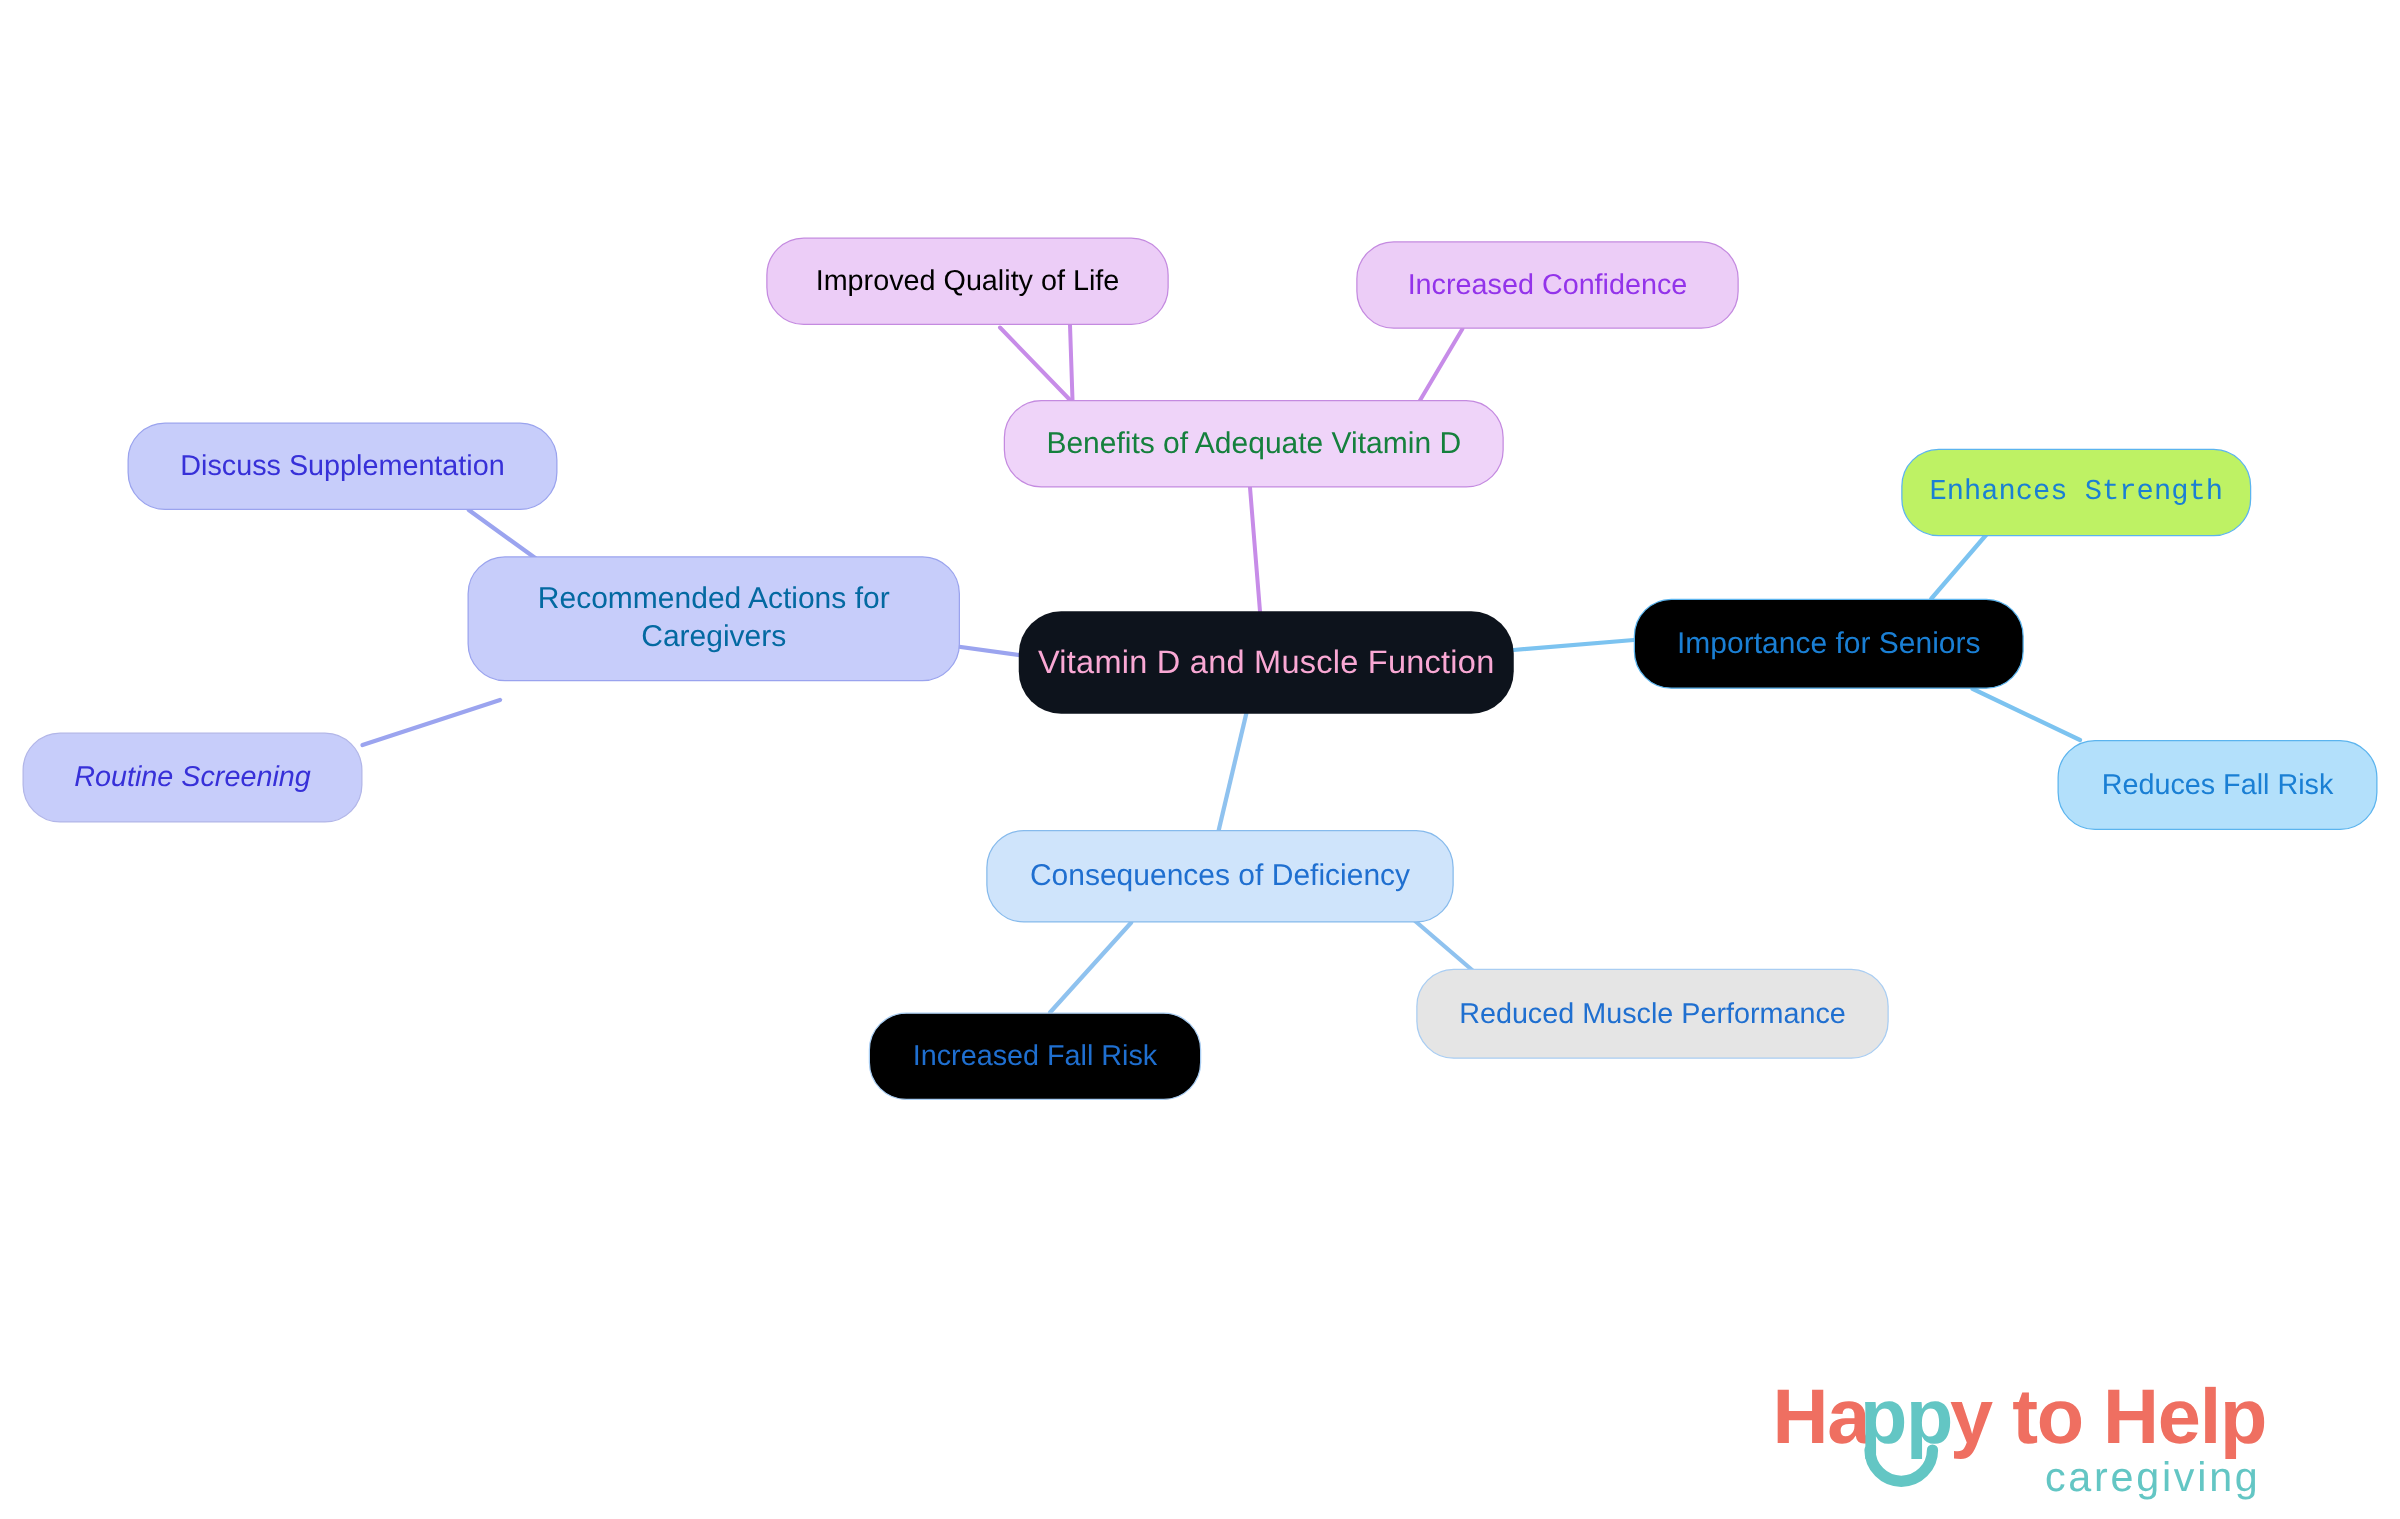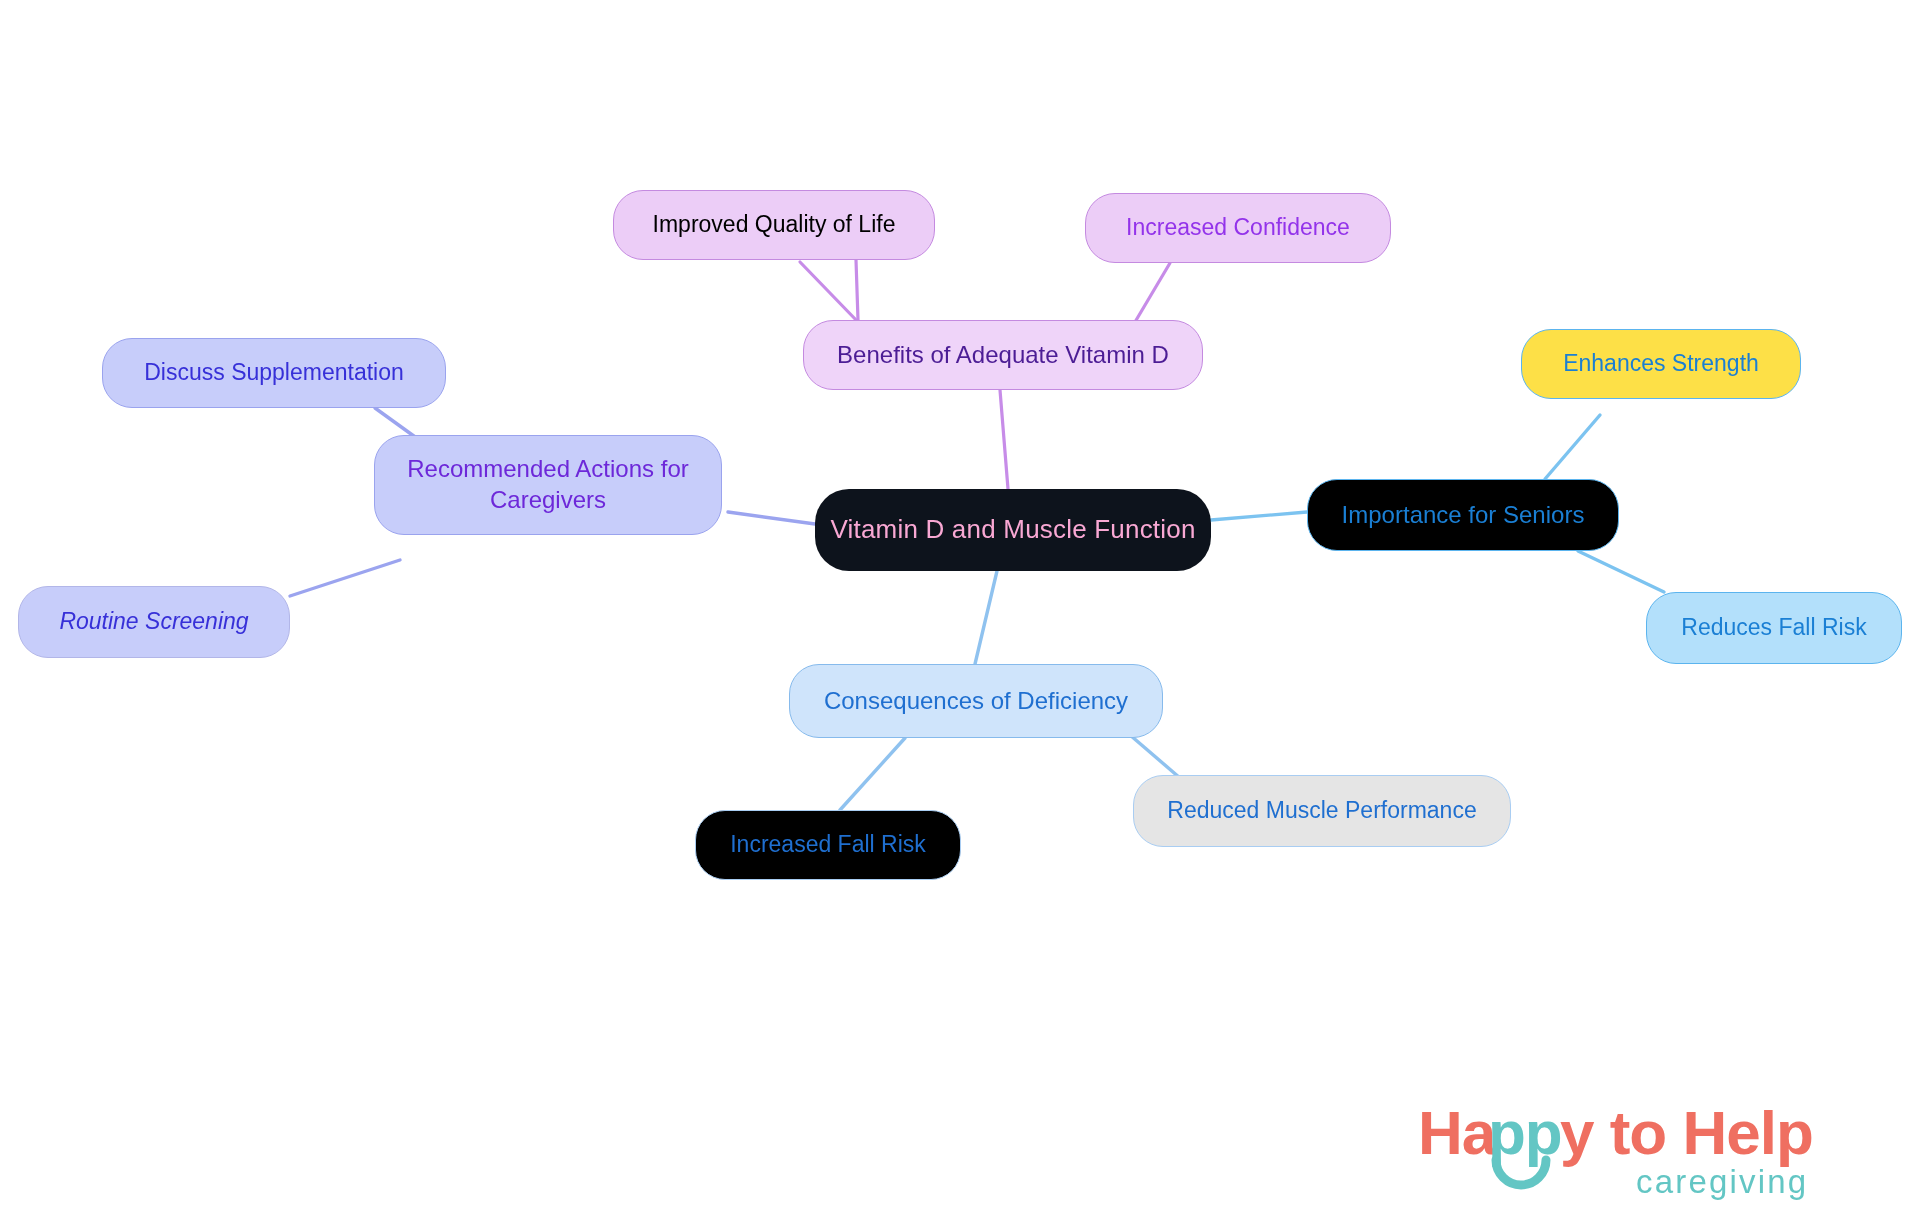--- a/index.html
+++ b/index.html
@@ -91,31 +91,31 @@
 
     <path d="M 997 571 L 975 664" fill="none" stroke="#8fc2ef" stroke-width="3.4" stroke-linecap="round"></path>
 
     <path d="M 905 738 L 840 810" fill="none" stroke="#8fc2ef" stroke-width="3.4" stroke-linecap="round"></path>
 
     <path d="M 1130 735 L 1180 778" fill="none" stroke="#8fc2ef" stroke-width="3.4" stroke-linecap="round"></path>
   </svg>
 
   <div class="node root" id="n-root" style="left: 815px; top: 489px; width: 396px; height: 82px; background: rgb(13, 19, 28); color: #f9a8d4;">Vitamin D and Muscle Function</div>
 
-  <div class="node level1" id="n-benefits" style="left: 803px; top: 320px; width: 400px; height: 70px; background: rgb(239, 212, 249); border-color: rgb(196, 138, 224); color: #4c1d95;">Benefits of Adequate Vitamin D</div>
+  <div class="node level1" id="n-benefits" style="left: 803px; top: 320px; width: 400px; height: 70px; background: rgb(239, 212, 249); border-color: rgb(196, 138, 224); color: #15803d;">Benefits of Adequate Vitamin D</div>
   <div class="node level2" id="n-quality" style="left: 613px; top: 190px; width: 322px; height: 70px; background: rgb(236, 205, 247); border-color: rgb(196, 138, 224); color: #000000;">Improved Quality of Life</div>
   <div class="node level2" id="n-confidence" style="left: 1085px; top: 193px; width: 306px; height: 70px; background: rgb(236, 205, 247); border-color: rgb(196, 138, 224); color: rgb(147, 51, 234);">Increased Confidence</div>
 
-  <div class="node level1" id="n-actions" style="left: 374px; top: 435px; width: 348px; height: 100px; background: rgb(199, 205, 250); border-color: rgb(154, 163, 238); color: #6d28d9;">Recommended Actions for
+  <div class="node level1" id="n-actions" style="left: 374px; top: 445px; width: 394px; height: 100px; background: rgb(199, 205, 250); border-color: rgb(154, 163, 238); color: #0369a1;">Recommended Actions for
 Caregivers</div>
   <div class="node level2" id="n-supplementation" style="left: 102px; top: 338px; width: 344px; height: 70px; background: rgb(199, 205, 250); border-color: rgb(154, 163, 238); color: rgb(55, 48, 216);">Discuss Supplementation</div>
   <div class="node level2" id="n-screening" style="left: 18px; top: 586px; width: 272px; height: 72px; background: rgb(199, 205, 250); border-color: rgb(178, 182, 232); color: rgb(55, 48, 216); font-style: italic;">Routine Screening</div>
 
   <div class="node level1" id="n-seniors" style="left: 1307px; top: 479px; width: 312px; height: 72px; background: #000000; border-color: rgb(91, 180, 238); color: rgb(26, 127, 212);">Importance for Seniors</div>
-  <div class="node level2" id="n-strength" style="left: 1521px; top: 329px; width: 280px; height: 70px; background: #fde047; border-color: rgb(91, 180, 238); color: rgb(26, 127, 212);">Enhances Strength</div>
+  <div class="node level2" id="n-strength" style="left: 1521px; top: 359px; width: 280px; height: 70px; background: #bef264; border-color: rgb(91, 180, 238); color: rgb(26, 127, 212); font-family: Liberation Mono, monospace;">Enhances Strength</div>
   <div class="node level2" id="n-reducesfall" style="left: 1646px; top: 592px; width: 256px; height: 72px; background: rgb(179, 224, 251); border-color: rgb(91, 180, 238); color: rgb(26, 127, 212);">Reduces Fall Risk</div>
 
   <div class="node level1" id="n-consequences" style="left: 789px; top: 664px; width: 374px; height: 74px; background: rgb(207, 228, 251); border-color: rgb(134, 186, 236); color: rgb(31, 111, 208);">Consequences of Deficiency</div>
   <div class="node level2" id="n-increasedfall" style="left: 695px; top: 810px; width: 266px; height: 70px; background: #000000; border-color: rgb(169, 205, 242); color: rgb(31, 111, 208);">Increased Fall Risk</div>
   <div class="node level2" id="n-performance" style="left: 1133px; top: 775px; width: 378px; height: 72px; background: #e5e5e5; border-color: rgb(169, 205, 242); color: rgb(31, 111, 208);">Reduced Muscle Performance</div>
 
   <div id="logo">
     <svg width="480" height="106" viewBox="0 0 480 106" xmlns="http://www.w3.org/2000/svg">
       <text id="logo-ha" x="0" y="56" font-family="Liberation Sans, sans-serif" font-size="62" font-weight="bold" letter-spacing="-1" fill="#ef6f61">Ha</text>
       <text id="logo-pp" x="70" y="56" font-family="Liberation Sans, sans-serif" font-size="62" font-weight="bold" letter-spacing="-1" fill="#63c6c4">pp</text>

